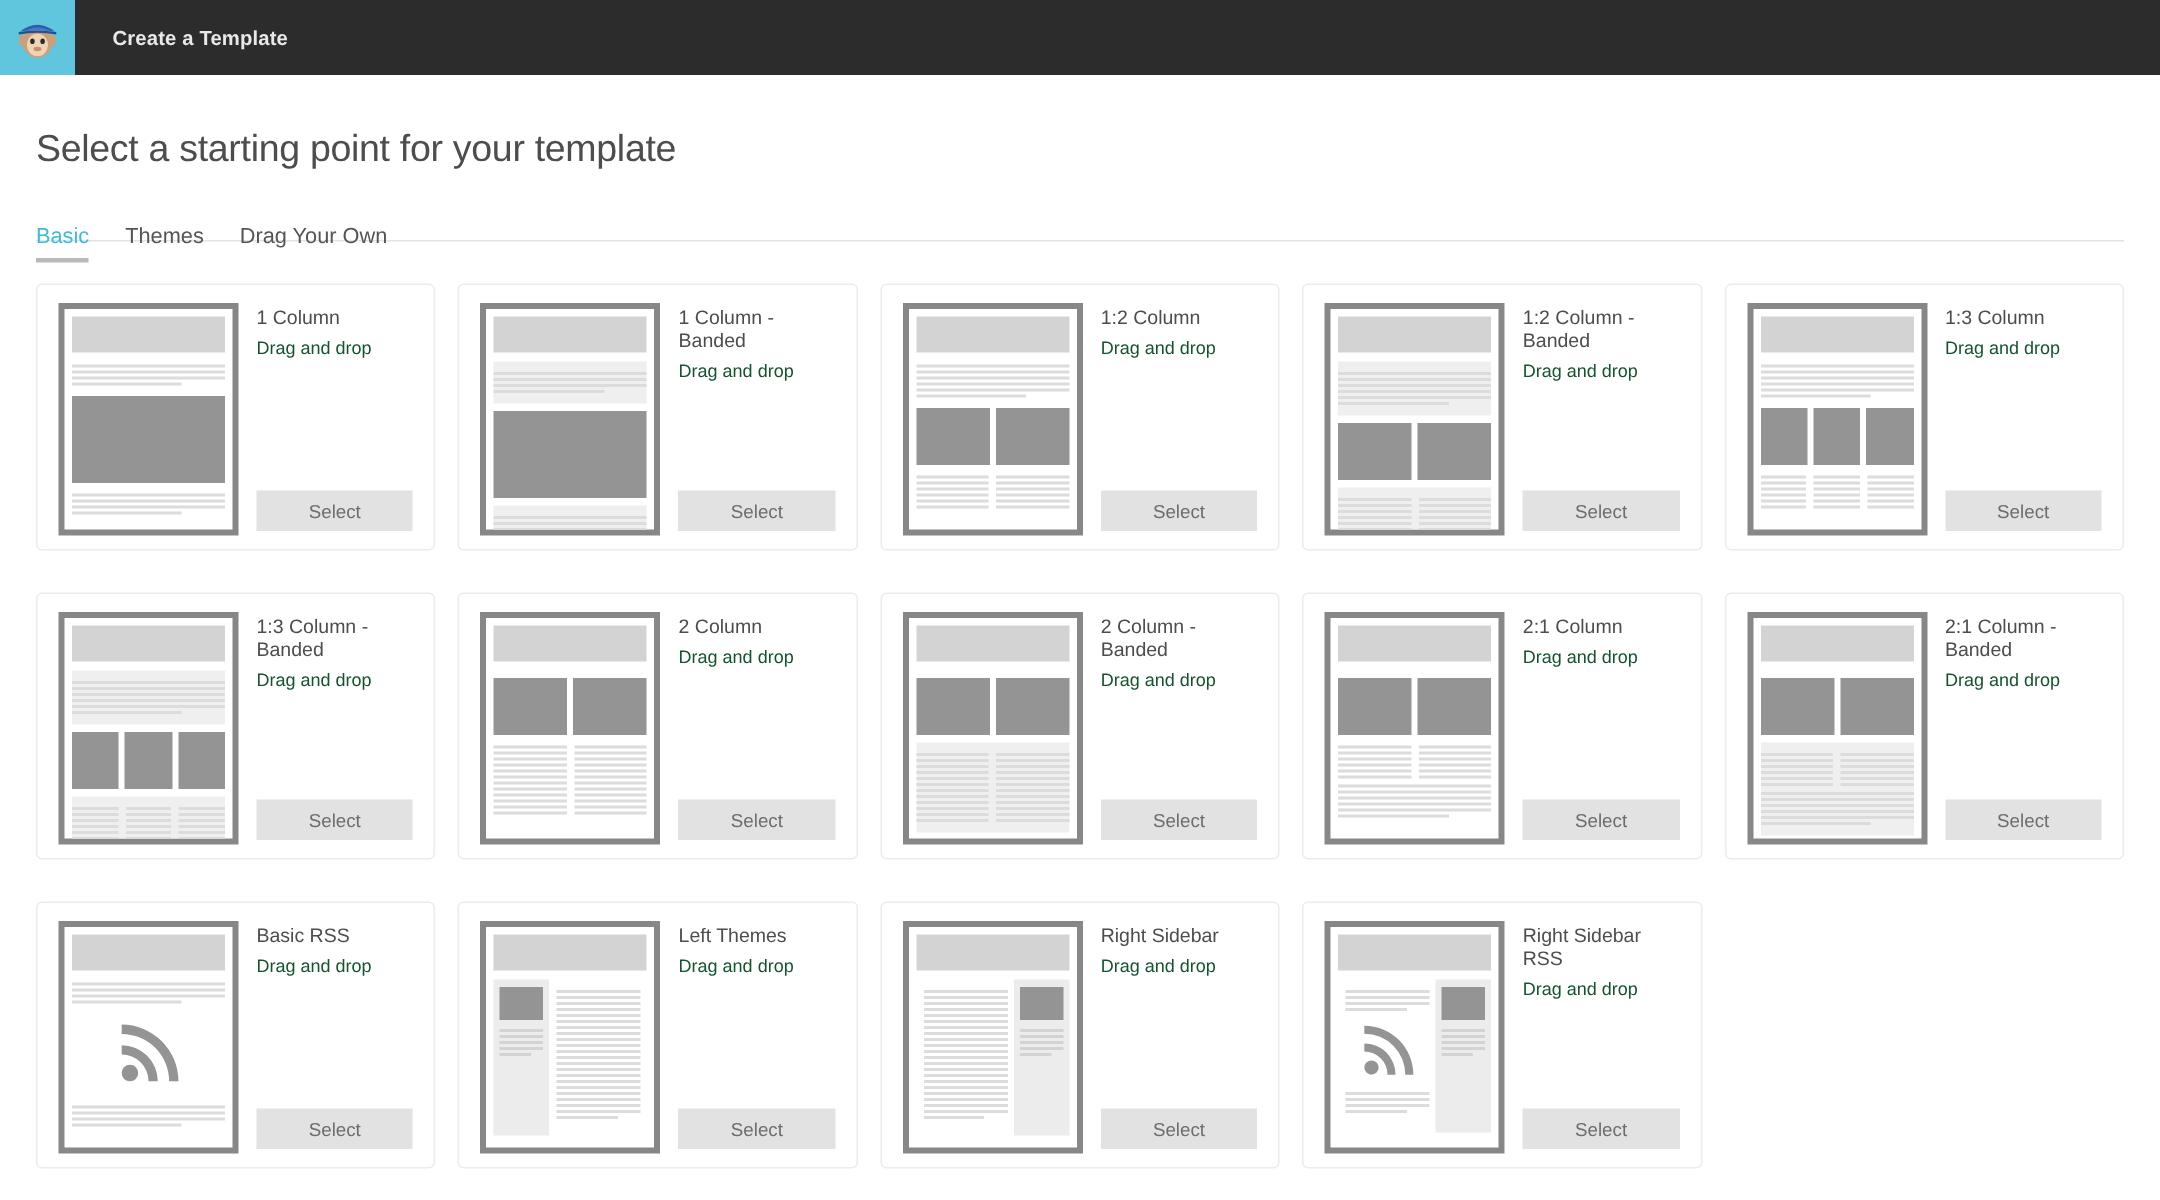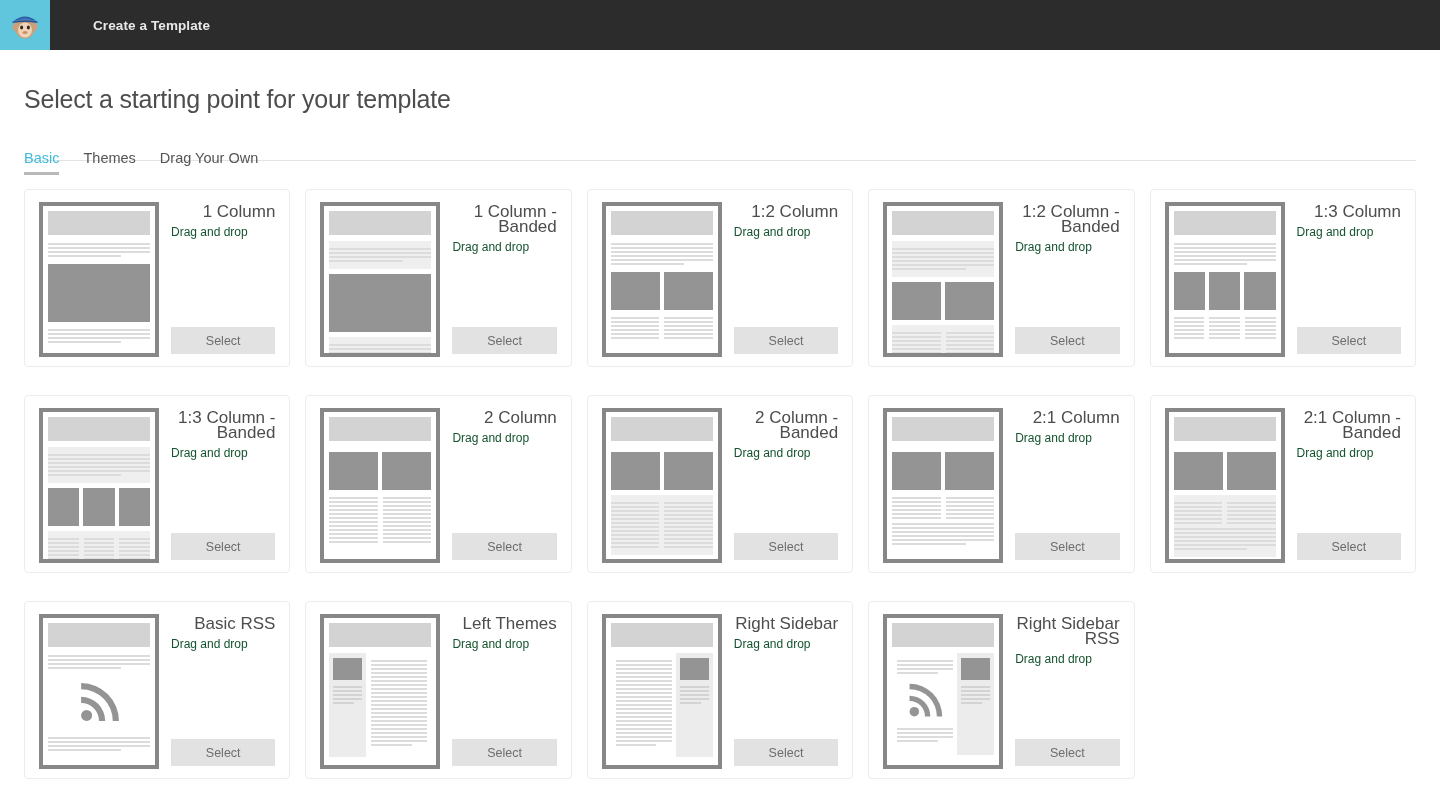--- a/index.html
+++ b/index.html
@@ -9,21 +9,20 @@
     font-family: "Liberation Sans", sans-serif;
     overflow: hidden;
   }
 
   
   .topbar {
     height: 50px; width: 100%;
     background: #2c2c2c;
     display: flex; align-items: stretch;
     position: relative;
-    gap: 18px;
   }
   .logo-tile {
     width: 50px; height: 50px;
     background: #5fc6dd;
     display: flex; align-items: center; justify-content: center;
     flex: 0 0 50px;
   }
   .logo-tile svg { display: block; }
   .topbar-title {
     display: flex; align-items: center;
@@ -117,26 +116,25 @@
     display: flex; flex-direction: column; gap: 4px;
   }
   .sb-img { background: #949494; height: 22px; }
   .sb .lines .line { background: #d3d3d3; }
   .main-col { flex: 1 1 auto; padding: 5px 4px 5px 5px; }
   .main-col .lines { gap: 2px; }
 
   
   .meta { flex: 1 1 auto; display: flex; flex-direction: column; min-width: 0; }
   .card-title {
-    font-size: 17px;
+    font-size: 13px;
     color: #4d4d4d;
     font-weight: normal;
     line-height: 15px;
     margin-top: 2px;
-    text-align: right;
   }
   .card-sub {
     font-size: 12px;
     color: #14532d;
     margin-top: 6px;
     line-height: 14px;
   }
   .select-btn {
     margin-top: auto;
     background: #e2e2e2;

